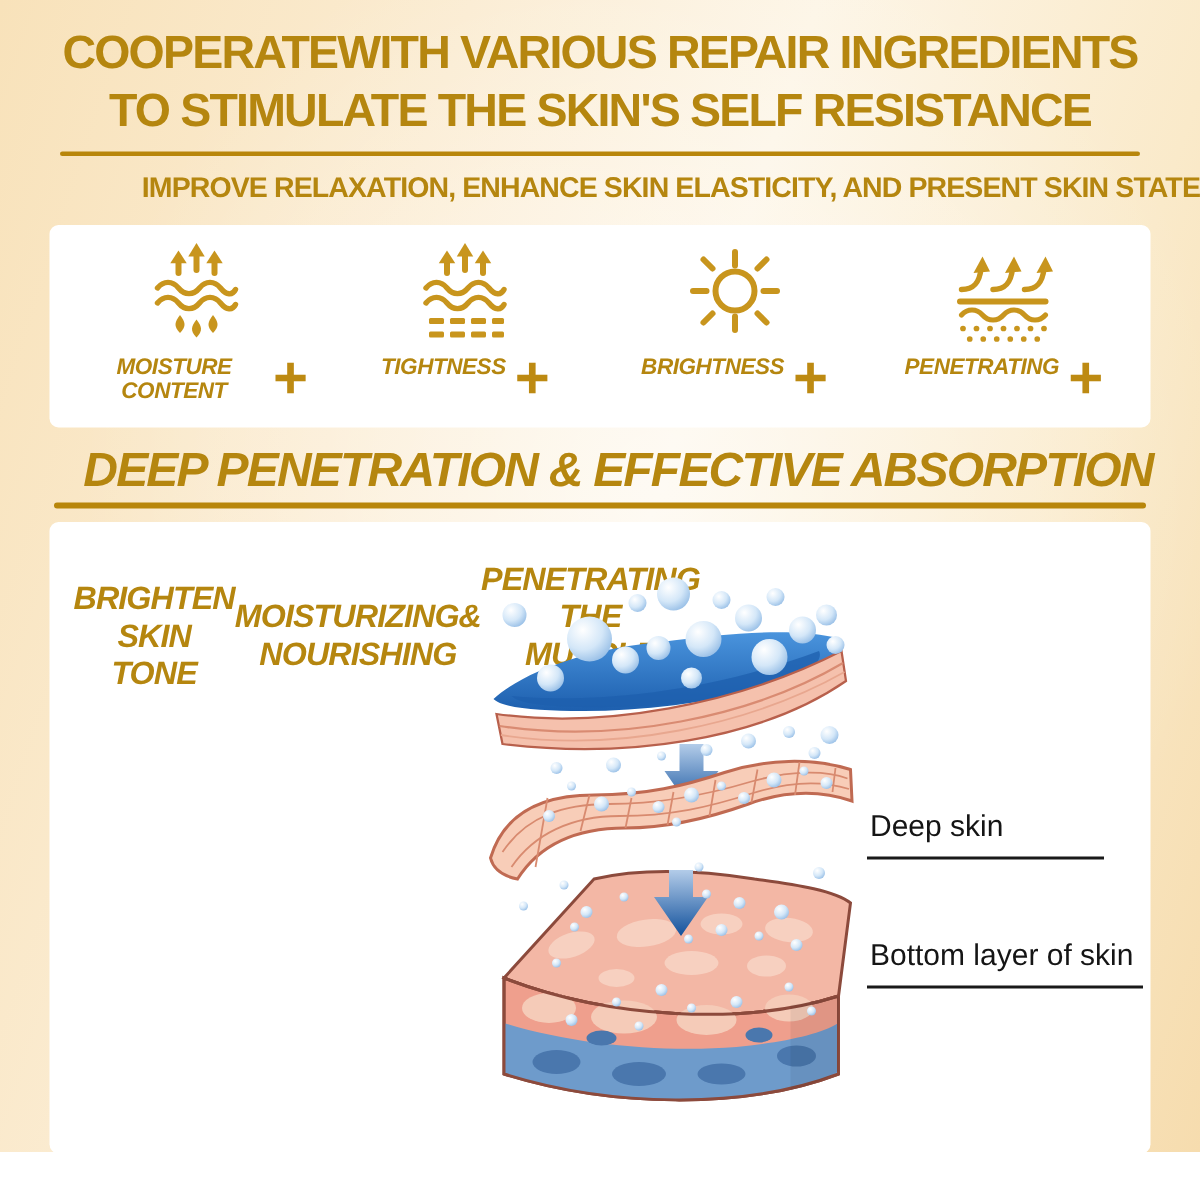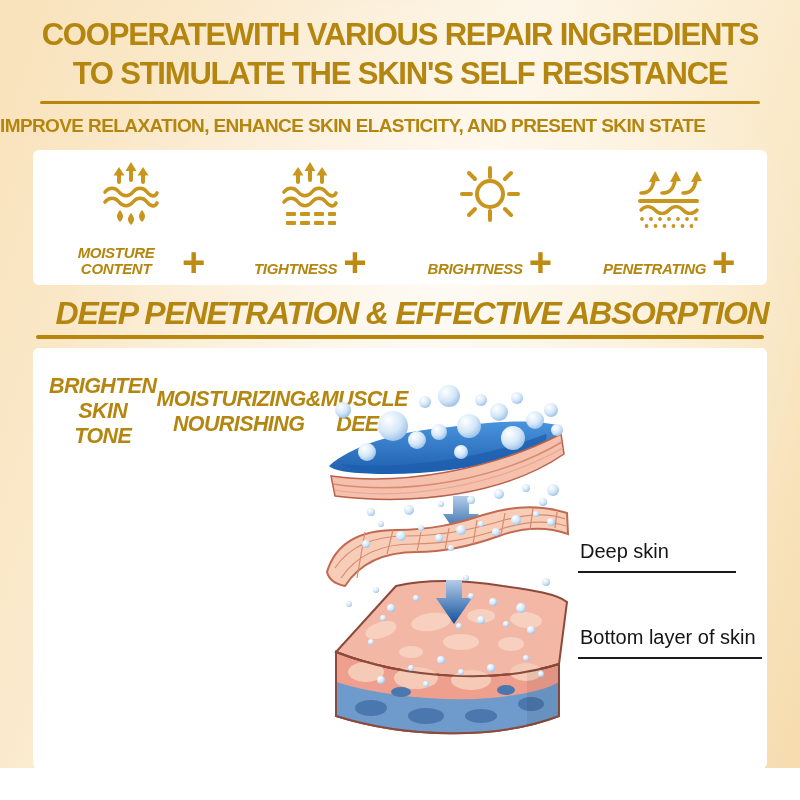--- a/index.html
+++ b/index.html
@@ -11,26 +11,26 @@
   .page{
     position:relative;width:800px;height:768px;overflow:hidden;
     background:
       radial-gradient(ellipse at 55% 42%, rgba(255,255,255,0.55) 0%, rgba(255,255,255,0) 62%),
       linear-gradient(108deg,#f8e2ba 0%,#fbecd2 30%,#fdf5e6 52%,#faeaca 78%,#f6dcae 100%);
   }
   .title{margin:0;padding-top:15px;text-align:center;color:#b5860f;
     font-size:31px;font-weight:bold;letter-spacing:-1.2px;line-height:39px;}
   .tline{display:block;}
   .rule{height:3px;background:#b8860b;margin:8px 40px 0;border-radius:2px;}
-  .subtitle{margin:11px 0 0;text-align:left;color:#b5860f;
+  .subtitle{margin:11px 0 0;text-align:right;color:#b5860f;
     font-size:19px;font-weight:bold;letter-spacing:-0.6px;}
   .panel{background:#ffffff;border-radius:6px;margin:0 33px;}
   .features{margin-top:13px;height:135px;display:flex;padding:0 8px;}
   .feature{flex:1;display:flex;flex-direction:column;align-items:center;justify-content:center;padding-top:2px;}
-  .frow{display:flex;align-items:flex-end;margin-top:5px;min-height:40px;}
+  .frow{display:flex;align-items:flex-start;margin-top:5px;min-height:40px;}
   .flabel{color:#b5860f;font-weight:bold;font-style:italic;font-size:15px;
     letter-spacing:-0.3px;text-align:center;line-height:16px;max-width:120px;}
   .fplus{color:#bd8a12;font-weight:bold;font-size:40px;line-height:30px;margin-left:6px;}
   .h2{margin:9px 0 0;text-align:center;color:#b5860f;font-style:italic;font-weight:bold;
     font-size:32px;letter-spacing:-1.2px;line-height:38px;padding-left:24px;}
   .rule2{height:4px;margin:3px 36px 0;}
   .main{margin-top:9px;height:421px;position:relative;}
   .flow{position:absolute;left:16px;top:26px;width:292px;
     display:flex;flex-direction:row;align-items:center;}
   .step{color:#b5860f;font-weight:bold;font-style:italic;font-size:21.5px;
@@ -222,20 +222,21 @@
         <span>MOISTURIZING&amp;</span>
         <span>NOURISHING</span>
       </div>
       <svg class="goldarrow" width="46" height="52" viewBox="0 0 46 52">
         <path d="M15,1 L31,1 L31,25 L44,25 L23,50 L2,25 L15,25 Z" fill="url(#gArrow)"></path>
       </svg>
       <svg class="goldarrow" width="46" height="52" viewBox="0 0 46 52">
         <path d="M15,1 L31,1 L31,25 L44,25 L23,50 L2,25 L15,25 Z" fill="url(#gArrow)"></path>
       </svg>
       <div class="step">
+        <span>PENETRATING THE</span>
         <span>MUSCLE DEEP</span>
       </div>
     </div>
 
     <svg class="skin" width="252" height="368" viewBox="0 0 252 368">
 
       <path d="M8,94 C30,74 75,60 120,56 C165,50 210,46 240,54 C242,62 232,72 212,80 C170,94 115,102 68,102 C38,102 14,100 8,94 Z" fill="url(#blueTop)"></path>
       <path d="M20,92 C60,96 140,94 225,62 C228,68 220,76 200,84 C160,97 100,101 55,99 C35,98 24,96 20,92 Z" fill="#1d5fae" opacity="0.75"></path>
       <path d="M10,104 C80,114 170,98 240,62 L243,82 C185,122 95,134 14,124 Z" fill="#f5c1ad" stroke="#b8604c" stroke-width="1.5"></path>
       <path d="M12,112 C90,124 180,106 241,70" fill="none" stroke="#d98b72" stroke-width="1.5"></path>

